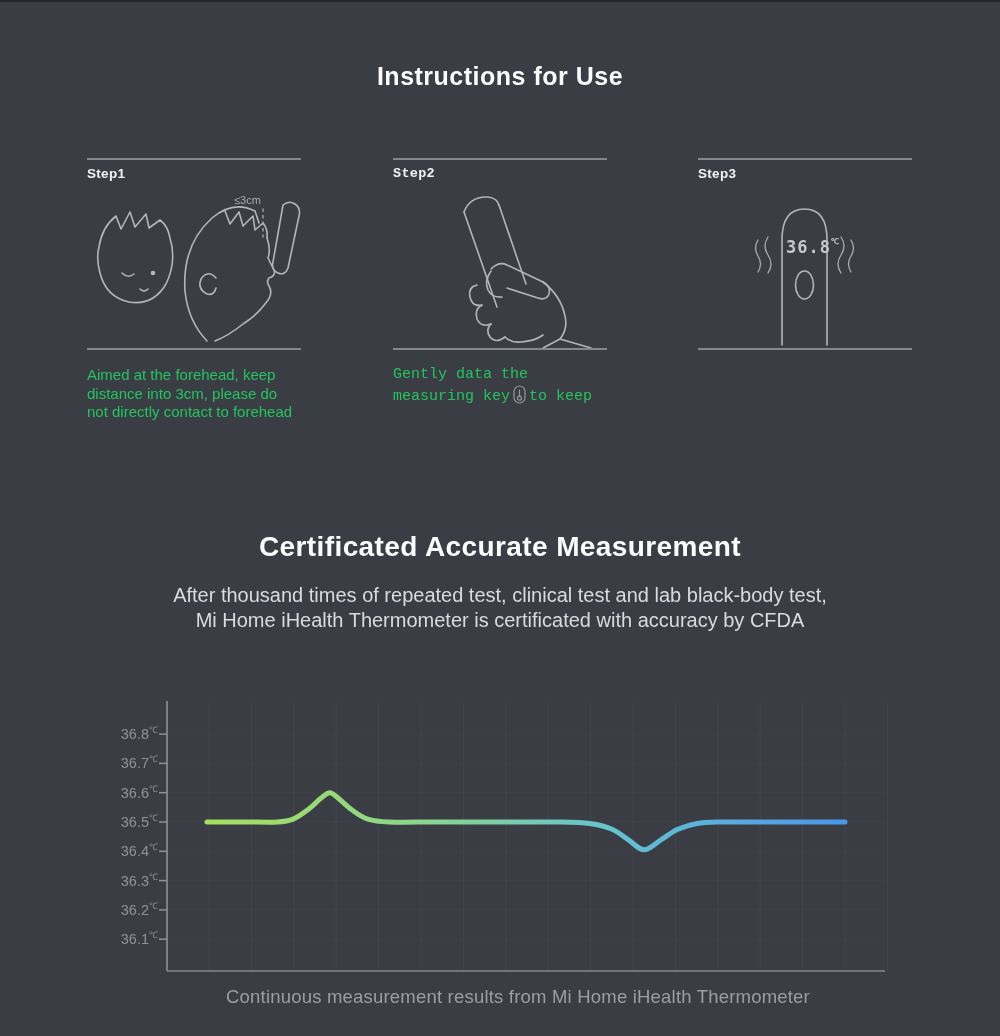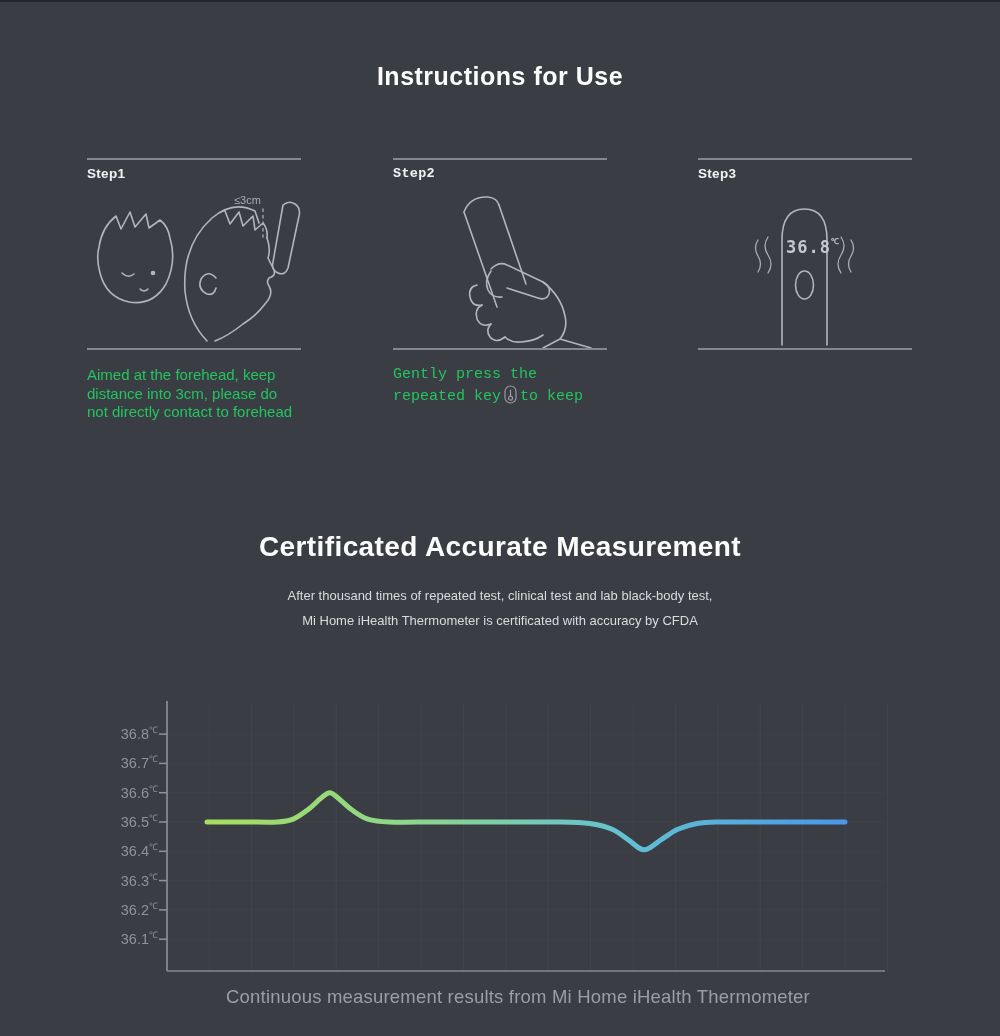--- a/index.html
+++ b/index.html
@@ -30,21 +30,21 @@
   .annot{font-size:11px;fill:#a9acaf;font-family:"Liberation Sans",sans-serif;}
   .led{font-family:"DejaVu Sans Mono",monospace;font-weight:bold;font-size:17px;fill:#c6c9cb;letter-spacing:1px;}
   .led-unit{font-size:8px;}
   
   .section-heading{
     position:absolute;top:531px;left:0;width:100%;text-align:center;
     color:#fcfcfd;font-size:28px;font-weight:bold;letter-spacing:.4px;
   }
   .section-subtext{
     position:absolute;top:583px;left:0;width:100%;text-align:center;
-    color:#d9dbdd;font-size:13px;line-height:25px;
+    color:#d9dbdd;font-size:20px;line-height:25px;
   }
   
   .chart-wrap{position:absolute;left:100px;top:693px;width:800px;height:300px;}
   .ytick{font-size:14.5px;fill:#8f9296;font-family:"Liberation Sans",sans-serif;}
   .ytick .unit{font-size:9px;}
   .chart-caption{
     position:absolute;top:986px;left:0;width:100%;text-align:center;
     color:#9b9ea2;font-size:18.5px;letter-spacing:.2px;transform:translateX(18px);
   }
 </style>
@@ -105,21 +105,21 @@
           <path d="M 98,86 Q 91,96 95,105 Q 99,113 109,112"></path>
 
           <path d="M 84,100 Q 75,102 77,112 Q 79,122 89,120"></path>
           <path d="M 89,120 Q 81,124 84,134 Q 88,143 98,139"></path>
           <path d="M 98,139 Q 92,145 97,152 Q 103,159 112,152"></path>
           <path d="M 112,152 Q 118,158 128,157 Q 142,156 150,150"></path>
         </g>
       </svg>
     </div>
     <hr class="rule">
-    <p class="step-desc"><span>Gently press the repeated key</span><svg class="key-icon" width="13" height="19" viewBox="0 0 13 19">
+    <p class="step-desc"><span>Gently data the measuring key</span><svg class="key-icon" width="13" height="19" viewBox="0 0 13 19">
           <rect x="1" y="1" width="11" height="17" rx="5.5" fill="none" stroke="#96989c" stroke-width="1.2"></rect>
           <line x1="6.5" y1="5" x2="6.5" y2="11" stroke="#96989c" stroke-width="1.2" stroke-linecap="round"></line>
           <circle cx="6.5" cy="13.2" r="2" fill="none" stroke="#96989c" stroke-width="1.2"></circle>
         </svg><span>to keep</span></p>
   </div>
 
   <div class="step step-col3">
     <hr class="rule">
     <div class="step-label">Step3</div>
     <div class="step-illus">

